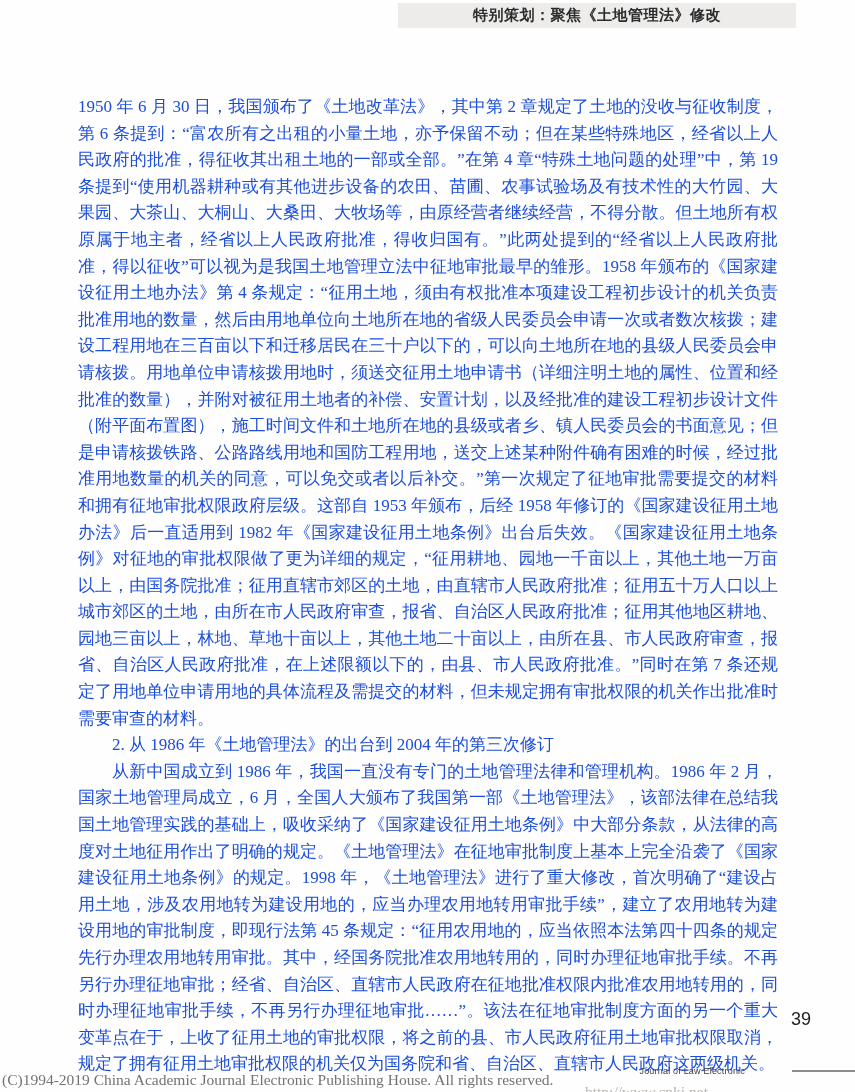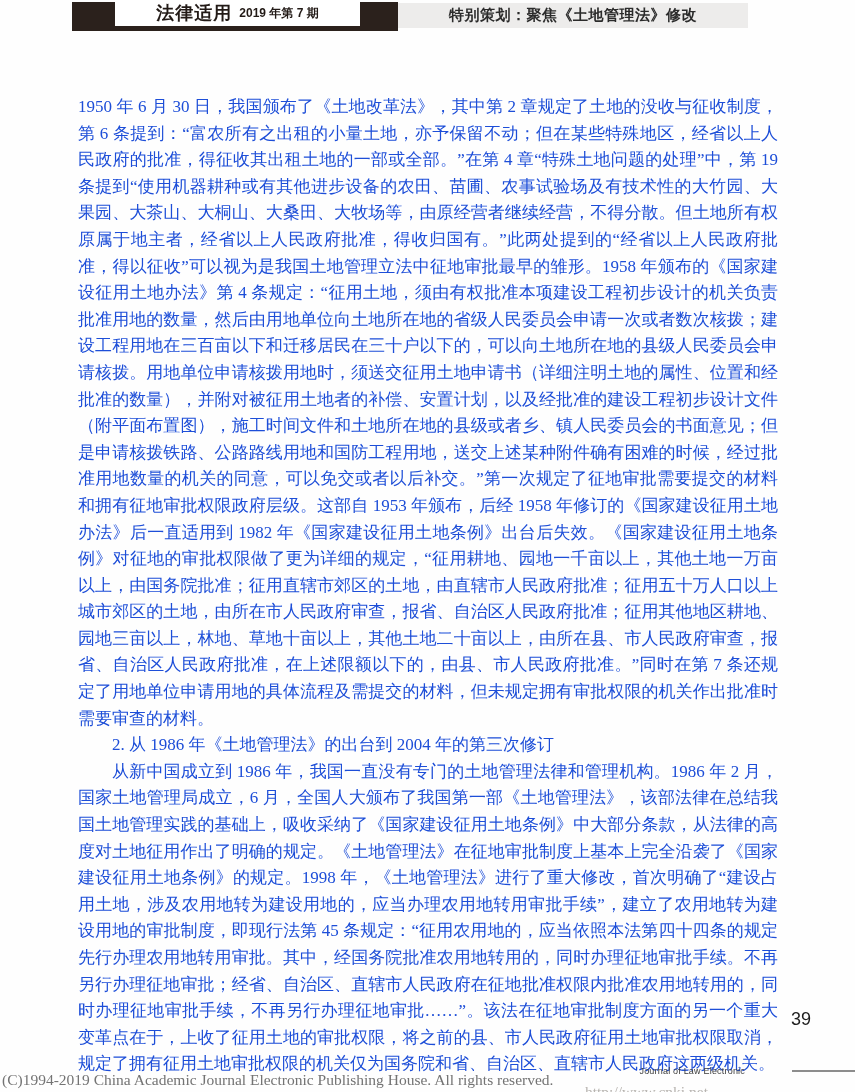--- a/index.html
+++ b/index.html
@@ -12,21 +12,21 @@
     position:absolute;left:72px;top:2px;width:326px;height:29px;
     background:#2b211c;
   }
   .hdr-left-box{
     position:absolute;left:43px;top:-2px;width:245px;height:26px;
     background:#ffffff;display:flex;align-items:center;justify-content:center;gap:7px;
   }
   .jname{font-weight:bold;font-size:18px;color:#221a16;letter-spacing:1px;}
   .jissue{font-weight:bold;font-size:12px;color:#221a16;font-family:"Liberation Sans",sans-serif;}
   .hdr-right{
-    position:absolute;left:398px;top:3px;width:350px;height:25px;
+    position:absolute;left:398px;top:3px;width:398px;height:25px;
     background:#edeceb;display:flex;align-items:center;justify-content:center;
     font-family:"Liberation Sans","DejaVu Sans",sans-serif;
     font-weight:bold;font-size:15px;color:#2b2b2b;letter-spacing:0.5px;
   }
   
   .body-text{
     position:absolute;left:78px;top:94px;width:700px;
     font-size:17px;line-height:26.6px;color:#1d4ed8;
     text-align:justify;text-justify:inter-ideograph;
   }
@@ -53,26 +53,20 @@
   .cnki-url{
     position:absolute;top:1071px;left:585px;white-space:nowrap;
     font-size:15.5px;color:#b7b4b0;margin-top:12px;
   }
 </style>
 </head>
 <body>
 
 <div class="page">
 
-  <div class="hdr-left">
-    <div class="hdr-left-box">
-      <span class="jname">法律适用</span>
-      <span class="jissue">2019 年第 7 期</span>
-    </div>
-  </div>
 
   <div class="hdr-right">
     <span>特别策划：聚焦《土地管理法》修改</span>
   </div>
 
   <main class="body-text">
     <p class="para">1950 年 6 月 30 日，我国颁布了《土地改革法》，其中第 2 章规定了土地的没收与征收制度，第 6 条提到：“富农所有之出租的小量土地，亦予保留不动；但在某些特殊地区，经省以上人民政府的批准，得征收其出租土地的一部或全部。”在第 4 章“特殊土地问题的处理”中，第 19 条提到“使用机器耕种或有其他进步设备的农田、苗圃、农事试验场及有技术性的大竹园、大果园、大茶山、大桐山、大桑田、大牧场等，由原经营者继续经营，不得分散。但土地所有权原属于地主者，经省以上人民政府批准，得收归国有。”此两处提到的“经省以上人民政府批准，得以征收”可以视为是我国土地管理立法中征地审批最早的雏形。1958 年颁布的《国家建设征用土地办法》第 4 条规定：“征用土地，须由有权批准本项建设工程初步设计的机关负责批准用地的数量，然后由用地单位向土地所在地的省级人民委员会申请一次或者数次核拨；建设工程用地在三百亩以下和迁移居民在三十户以下的，可以向土地所在地的县级人民委员会申请核拨。用地单位申请核拨用地时，须送交征用土地申请书（详细注明土地的属性、位置和经批准的数量），并附对被征用土地者的补偿、安置计划，以及经批准的建设工程初步设计文件（附平面布置图），施工时间文件和土地所在地的县级或者乡、镇人民委员会的书面意见；但是申请核拨铁路、公路路线用地和国防工程用地，送交上述某种附件确有困难的时候，经过批准用地数量的机关的同意，可以免交或者以后补交。”第一次规定了征地审批需要提交的材料和拥有征地审批权限政府层级。这部自 1953 年颁布，后经 1958 年修订的《国家建设征用土地办法》后一直适用到 1982 年《国家建设征用土地条例》出台后失效。《国家建设征用土地条例》对征地的审批权限做了更为详细的规定，“征用耕地、园地一千亩以上，其他土地一万亩以上，由国务院批准；征用直辖市郊区的土地，由直辖市人民政府批准；征用五十万人口以上城市郊区的土地，由所在市人民政府审查，报省、自治区人民政府批准；征用其他地区耕地、园地三亩以上，林地、草地十亩以上，其他土地二十亩以上，由所在县、市人民政府审查，报省、自治区人民政府批准，在上述限额以下的，由县、市人民政府批准。”同时在第 7 条还规定了用地单位申请用地的具体流程及需提交的材料，但未规定拥有审批权限的机关作出批准时需要审查的材料。</p>
     <p class="para indent">2. 从 1986 年《土地管理法》的出台到 2004 年的第三次修订</p>
     <p class="para indent">从新中国成立到 1986 年，我国一直没有专门的土地管理法律和管理机构。1986 年 2 月，国家土地管理局成立，6 月，全国人大颁布了我国第一部《土地管理法》，该部法律在总结我国土地管理实践的基础上，吸收采纳了《国家建设征用土地条例》中大部分条款，从法律的高度对土地征用作出了明确的规定。《土地管理法》在征地审批制度上基本上完全沿袭了《国家建设征用土地条例》的规定。1998 年，《土地管理法》进行了重大修改，首次明确了“建设占用土地，涉及农用地转为建设用地的，应当办理农用地转用审批手续”，建立了农用地转为建设用地的审批制度，即现行法第 45 条规定：“征用农用地的，应当依照本法第四十四条的规定先行办理农用地转用审批。其中，经国务院批准农用地转用的，同时办理征地审批手续。不再另行办理征地审批；经省、自治区、直辖市人民政府在征地批准权限内批准农用地转用的，同时办理征地审批手续，不再另行办理征地审批……”。该法在征地审批制度方面的另一个重大变革点在于，上收了征用土地的审批权限，将之前的县、市人民政府征用土地审批权限取消，规定了拥有征用土地审批权限的机关仅为国务院和省、自治区、直辖市人民政府这两级机关。</p>
   </main>

